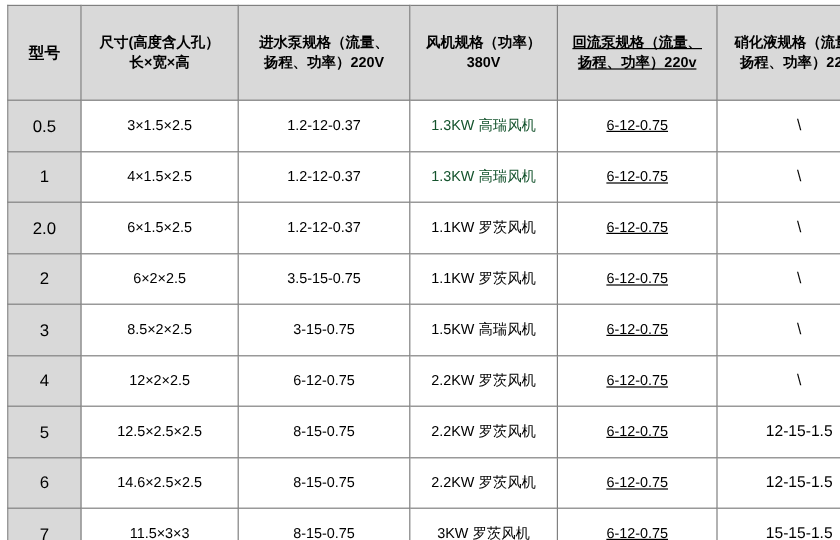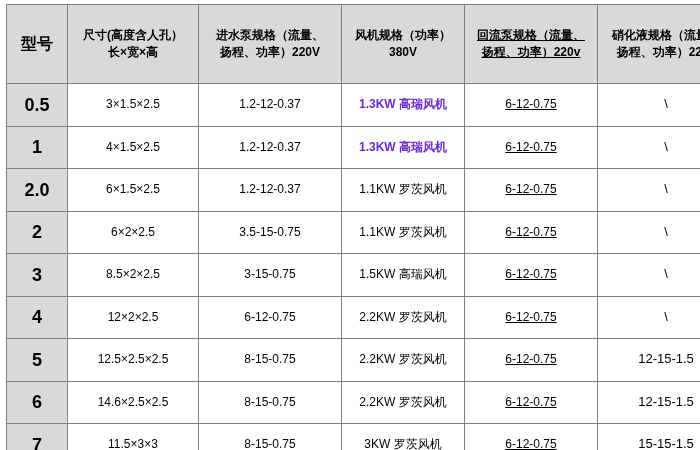--- a/index.html
+++ b/index.html
@@ -37,33 +37,33 @@
     line-height: 1.45;
     word-break: break-all;
   }
   thead th {
     background: #d9d9d9;
     font-weight: bold;
     height: 74px;
     font-size: 12.5px;
   }
   thead th.model-head {
-    font-size: 16px;
+    font-size: 13px;
   }
   tbody td {
     height: 37.5px;
   }
   tbody td.model-cell {
     background: #d9d9d9;
-    font-weight: bold;
-    font-size: 18px;
+    font-weight: normal;
+    font-size: 14px;
   }
   tbody td.red-text {
-    color: #6d28d9;
-    font-weight: bold;
+    color: #14532d;
+    font-weight: normal;
   }
   tbody td.blank-cell {
     font-size: 13px;
   }
   .col-model   { width: 54px; }
   .col-size    { width: 124px; }
   .col-inpump  { width: 136px; }
   .col-fan     { width: 116px; }
   .col-return  { width: 126px; text-decoration: underline; }
   .col-nitrify { width: 130px; }

